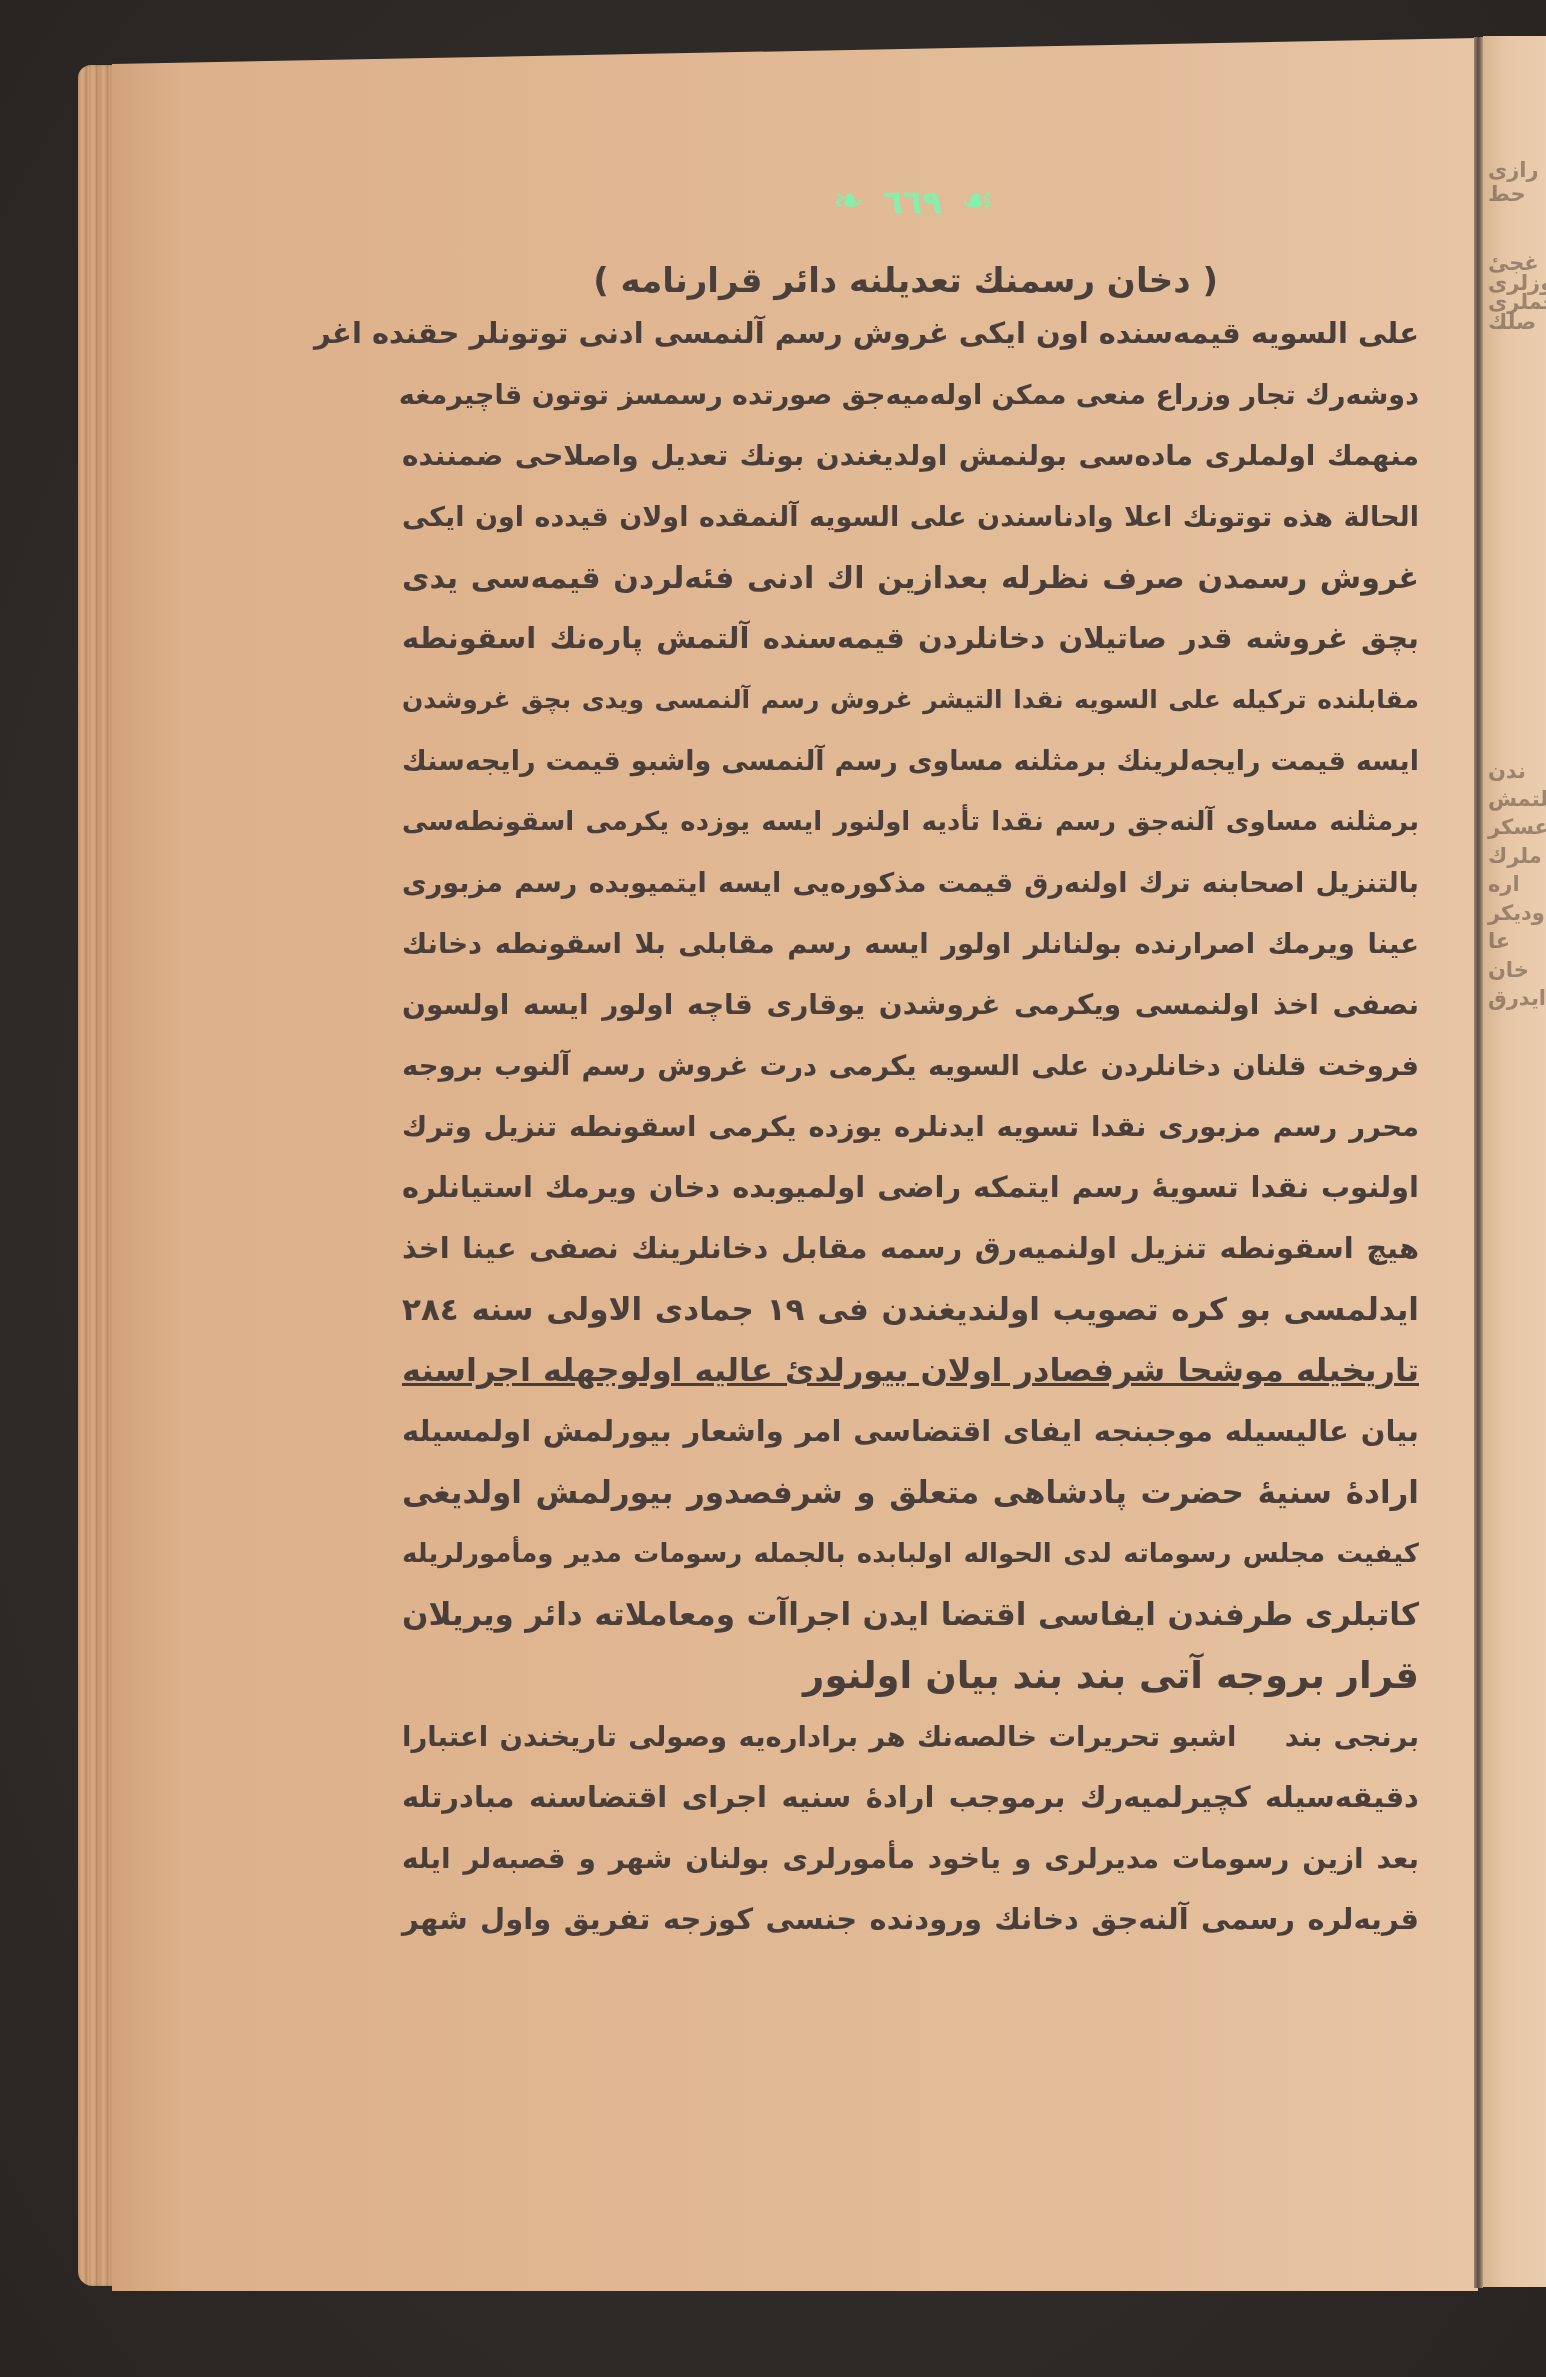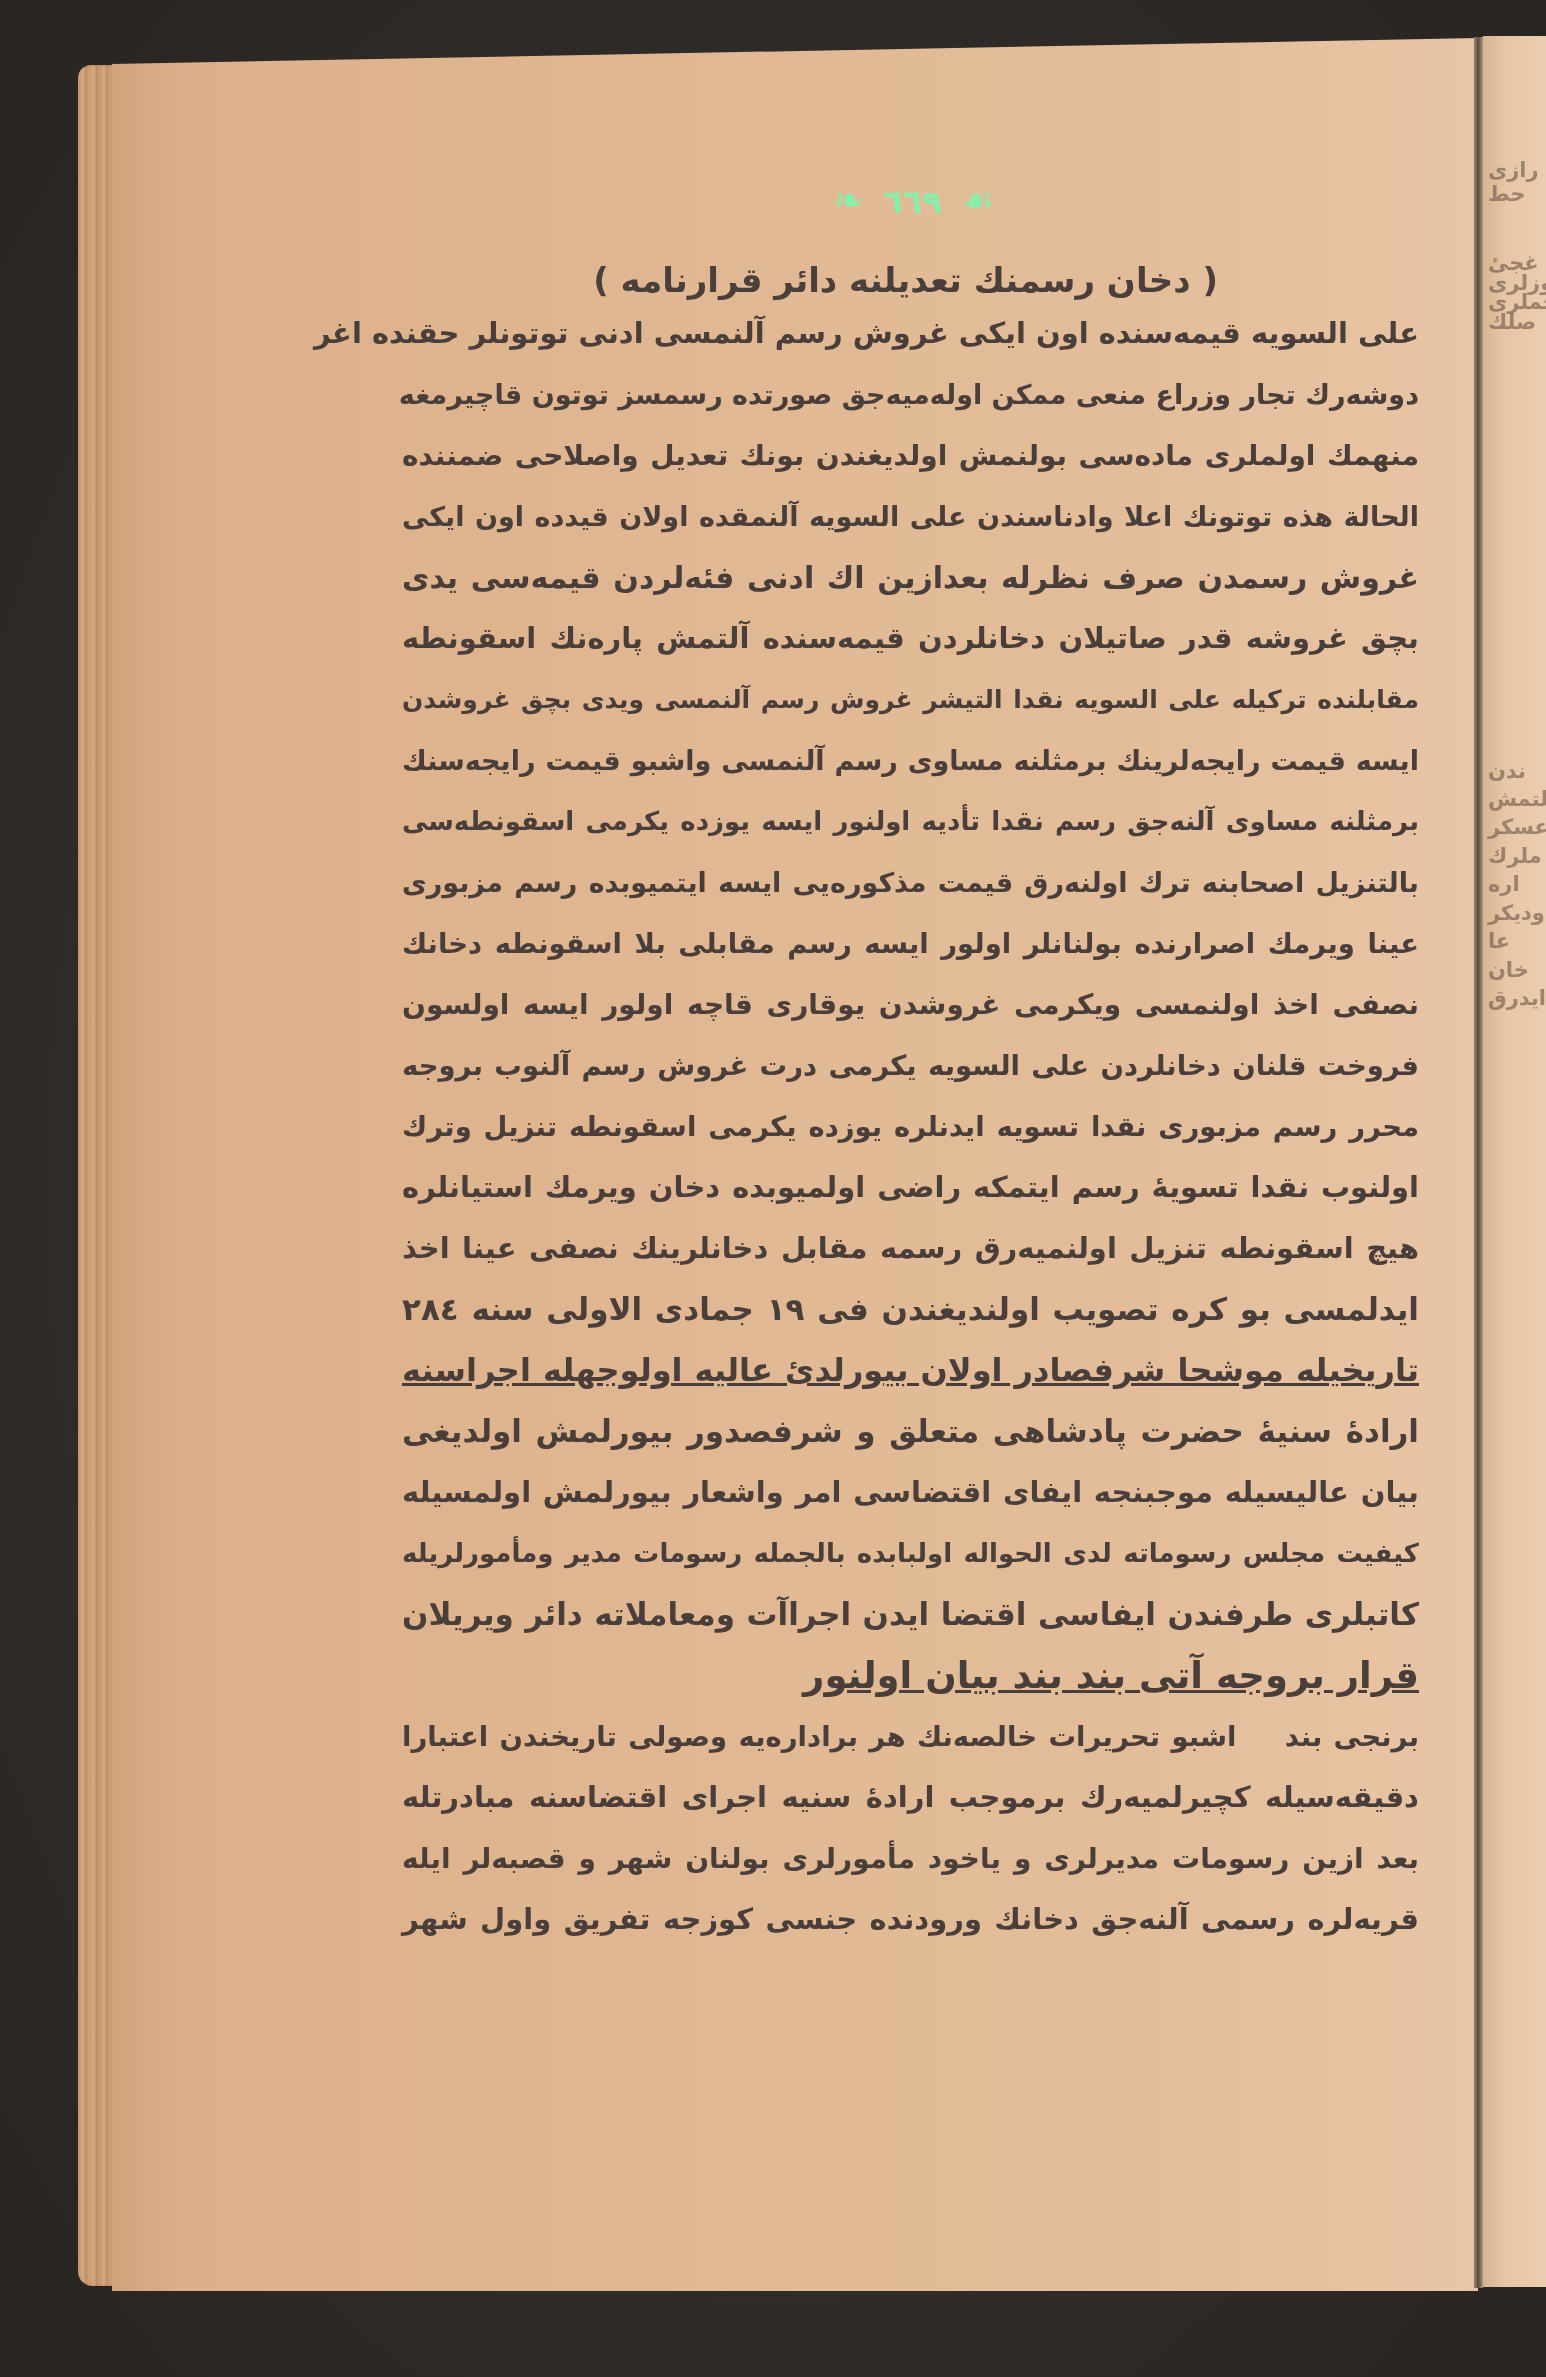--- a/index.html
+++ b/index.html
@@ -48,21 +48,21 @@
     line-height:54px; white-space:nowrap;
   }
   .text-block {
     position:absolute; left:402px; top:303px; width:1017px; direction:rtl;
   }
   .line {
     height:61px; line-height:61px; font-size:37px; font-weight:bold;
     color:#4a3e3a; white-space:nowrap;
     text-align:justify; text-align-last:justify;
   }
-  .line.short { text-align:start; text-align-last:start;text-decoration:underline; }
+  .line.short { text-align:start; text-align-last:start; }
   .clause-label { margin-left:37px; }
 </style>
 </head>
 <body>
 
 <div class="backdrop-shade"></div>
 <div class="page-stack"></div>
 
 <div class="main-page"></div>
 
@@ -106,22 +106,22 @@
   <div class="line" style="font-size: 26px;">برمثلنه مساوی آلنه‌جق رسم نقدا تأدیه اولنور ایسه یوزده یکرمی اسقونطه‌سی</div>
   <div class="line" style="font-size: 27px;">بالتنزیل اصحابنه ترك اولنه‌رق قیمت مذکوره‌یی ایسه ایتمیوبده رسم مزبوری</div>
   <div class="line" style="font-size: 27.5px;">عینا ویرمك اصرارنده بولنانلر اولور ایسه رسم مقابلی بلا اسقونطه دخانك</div>
   <div class="line" style="font-size: 28px;">نصفی اخذ اولنمسی ویکرمی غروشدن یوقاری قاچه اولور ایسه اولسون</div>
   <div class="line" style="font-size: 27.5px;">فروخت قلنان دخانلردن علی السویه یکرمی درت غروش رسم آلنوب بروجه</div>
   <div class="line" style="font-size: 27.5px;">محرر رسم مزبوری نقدا تسویه ایدنلره یوزده یکرمی اسقونطه تنزیل وترك</div>
   <div class="line" style="font-size: 29px;">اولنوب نقدا تسویهٔ رسم ایتمکه راضی اولمیوبده دخان ویرمك استیانلره</div>
   <div class="line" style="font-size: 29px;">هیچ اسقونطه تنزیل اولنمیه‌رق رسمه مقابل دخانلرینك نصفی عینا اخذ</div>
   <div class="line" style="font-size: 31px;">ایدلمسی بو کره تصویب اولندیغندن فی ١٩ جمادی الاولی سنه ٢٨٤</div>
   <div class="line" style="font-size: 32px; text-decoration: underline;">تاریخیله موشحا شرفصادر اولان بیورلدیٔ عالیه اولوجهله اجراسنه</div>
+  <div class="line" style="font-size: 29px;">بیان عالیسیله موجبنجه ایفای اقتضاسی امر واشعار بیورلمش اولمسیله</div>
   <div class="line" style="font-size: 31px;">ارادهٔ سنیهٔ حضرت پادشاهی متعلق و شرفصدور بیورلمش اولدیغی</div>
-  <div class="line" style="font-size: 29px;">بیان عالیسیله موجبنجه ایفای اقتضاسی امر واشعار بیورلمش اولمسیله</div>
   <div class="line" style="font-size: 26px;">کیفیت مجلس رسوماته لدی الحواله اولبابده بالجمله رسومات مدیر ومأمورلریله</div>
   <div class="line" style="font-size: 31px;">کاتبلری طرفندن ایفاسی اقتضا ایدن اجراآت ومعاملاته دائر ویریلان</div>
   <div class="line short">قرار بروجه آتی بند بند بیان اولنور</div>
 
   <div class="line" style="font-size: 27.5px;">
     <span class="clause-label">برنجی بند</span>
     <span>اشبو تحریرات خالصه‌نك هر براداره‌یه وصولی تاریخندن اعتبارا</span>
   </div>
   <div class="line" style="font-size: 29px;">دقیقه‌سیله کچیرلمیه‌رك برموجب ارادهٔ سنیه اجرای اقتضاسنه مبادرتله</div>
   <div class="line" style="font-size: 28px;">بعد ازین رسومات مدیرلری و یاخود مأمورلری بولنان شهر و قصبه‌لر ایله</div>

